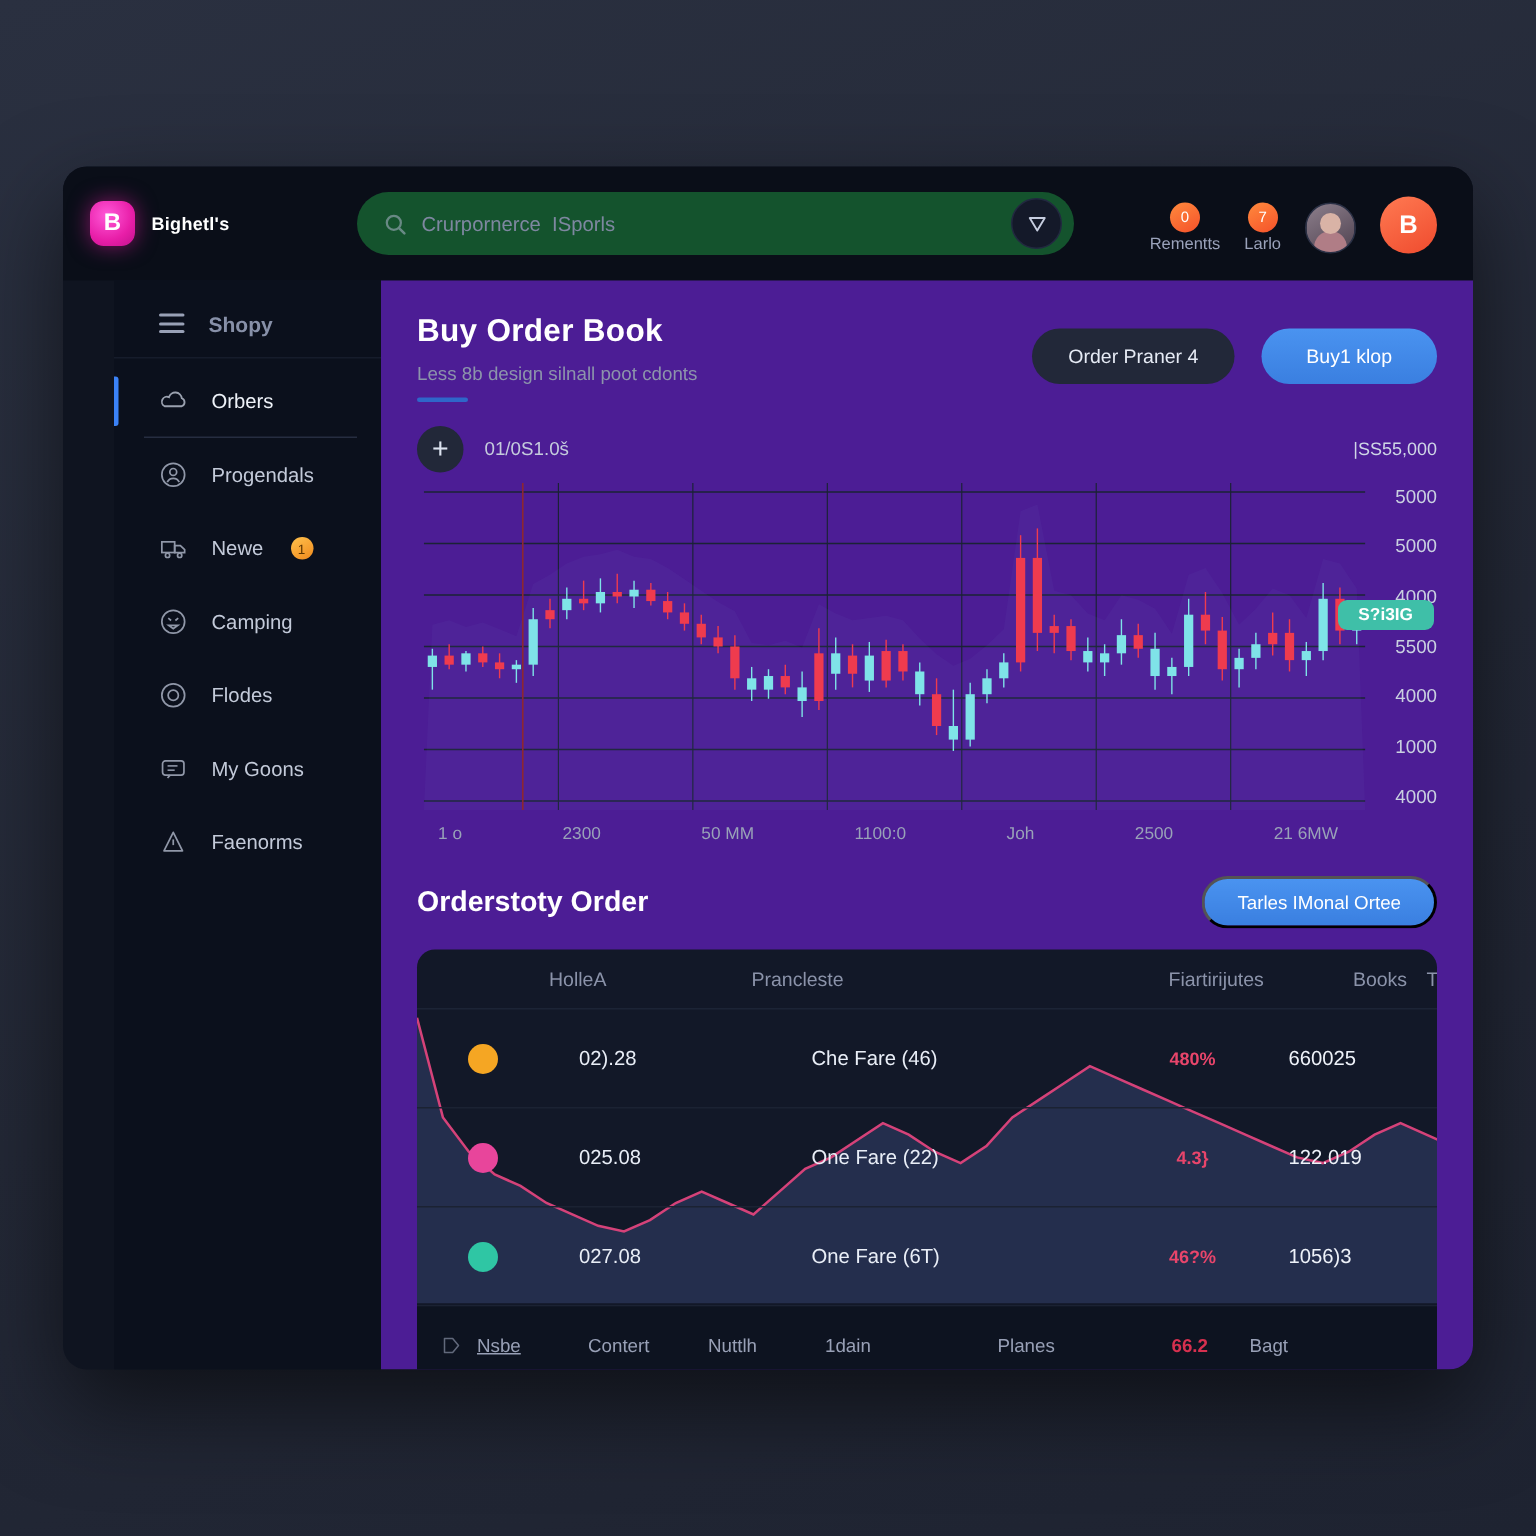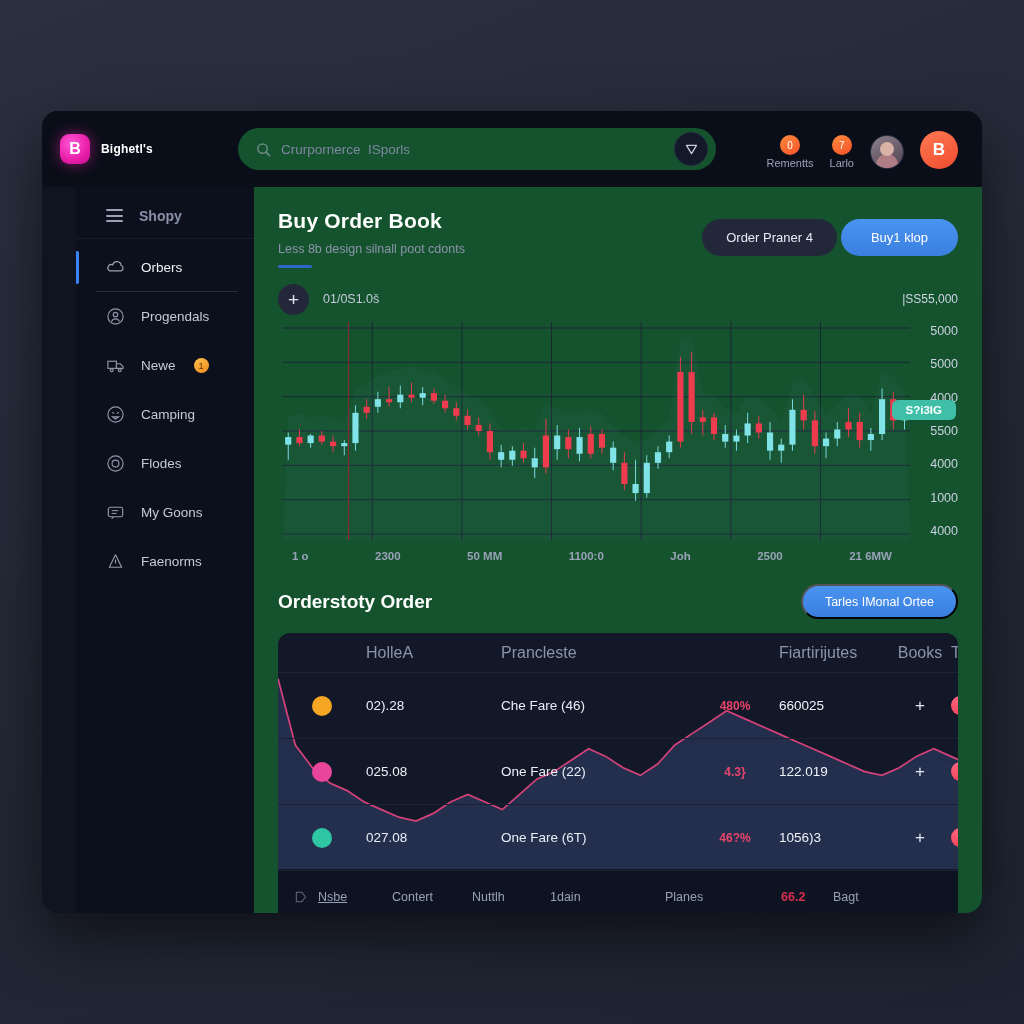--- a/index.html
+++ b/index.html
@@ -173,32 +173,32 @@
   .nav-dot {
     width: 15px; height: 15px; border-radius: 50%;
     background: linear-gradient(150deg,#ffc14d,#f08a1d);
     display: inline-flex; align-items: center; justify-content: center;
     font-size: 9px; color: #5d3500; margin-left: 2px;
   }
 
   
   .main {
     flex: 1; min-width: 0;
-    background: #14532d;
+    background: #4c1d95;
     padding: 22px 24px 0 24px;
     display: flex; flex-direction: column;
     overflow: hidden;
   }
 
   .page-head { display: flex; align-items: flex-start; }
   .page-title { color: #ffffff; font-size: 21px; font-weight: bold; letter-spacing: .2px; }
   .page-sub { color: #8c94ab; font-size: 12.5px; margin-top: 9px; }
   .title-rule { width: 34px; height: 3px; background: #2f66c9; border-radius: 2px; margin-top: 9px; }
 
-  .head-actions { margin-left: auto; display: flex; gap: 4px; padding-top: 10px; }
+  .head-actions { margin-left: auto; display: flex; gap: 18px; padding-top: 10px; }
   .btn {
     height: 37px; border-radius: 19px;
     display: flex; align-items: center; justify-content: center;
     padding: 0 24px;
     font-size: 13px; color: #e6ebf5;
     border: none;
     font-family: "Liberation Sans", sans-serif;
     white-space: nowrap;
   }
   .btn-ghost { background: #222839; }
@@ -234,21 +234,20 @@
   .price-pill {
     position: absolute; right: 2px; top: 78px;
     background: #3fbfa8; color: #ffffff;
     font-size: 11.5px; font-weight: bold;
     padding: 4px 14px; border-radius: 6px;
   }
 
   .xaxis {
     display: flex; justify-content: space-between;
     padding: 10px 66px 0 14px;
-    font-weight: bold;
   }
   .xtick { color: #99a2b8; font-size: 11.5px; }
 
   
   .order-head { display: flex; align-items: center; margin-top: 22px; }
   .order-title { color: #fff; font-size: 19px; font-weight: bold; }
   .btn-table {
     margin-left: auto;
     height: 35px; border-radius: 18px;
     background: linear-gradient(180deg,#4a93f0,#3a7fe0);
@@ -269,25 +268,26 @@
   }
   .table-spark {
     position: absolute; left: 0; right: 0; top: 26px; height: 210px;
     pointer-events: none; opacity: .95;
   }
   .thead {
     display: flex; height: 40px; align-items: center;
     position: relative; z-index: 3;
     border-bottom: 1px solid #1c2436;
   }
-  .th { color: #8b93aa; font-size: 16px; }
+  .th { color: #8b93aa; font-size: 13px; }
   .tb-row {
     display: flex; align-items: center; height: 66px;
     position: relative; z-index: 3;
     border-bottom: 1px solid #1b2233;
+    gap: 20px;
   }
   .c-dot   { width: 88px; flex: 0 0 88px; display: flex; justify-content: center; }
   .c-id    { width: 135px; flex: 0 0 135px; }
   .c-name  { width: 190px; flex: 0 0 190px; }
   .c-pct   { width: 88px;  flex: 0 0 88px; text-align: center; }
   .c-num   { width: 110px; flex: 0 0 110px; }
   .c-plus  { width: 62px;  flex: 0 0 62px;  text-align: center; }
   .c-badge { flex: 1; display: flex; align-items: center; gap: 9px; }
 
   .dot {

